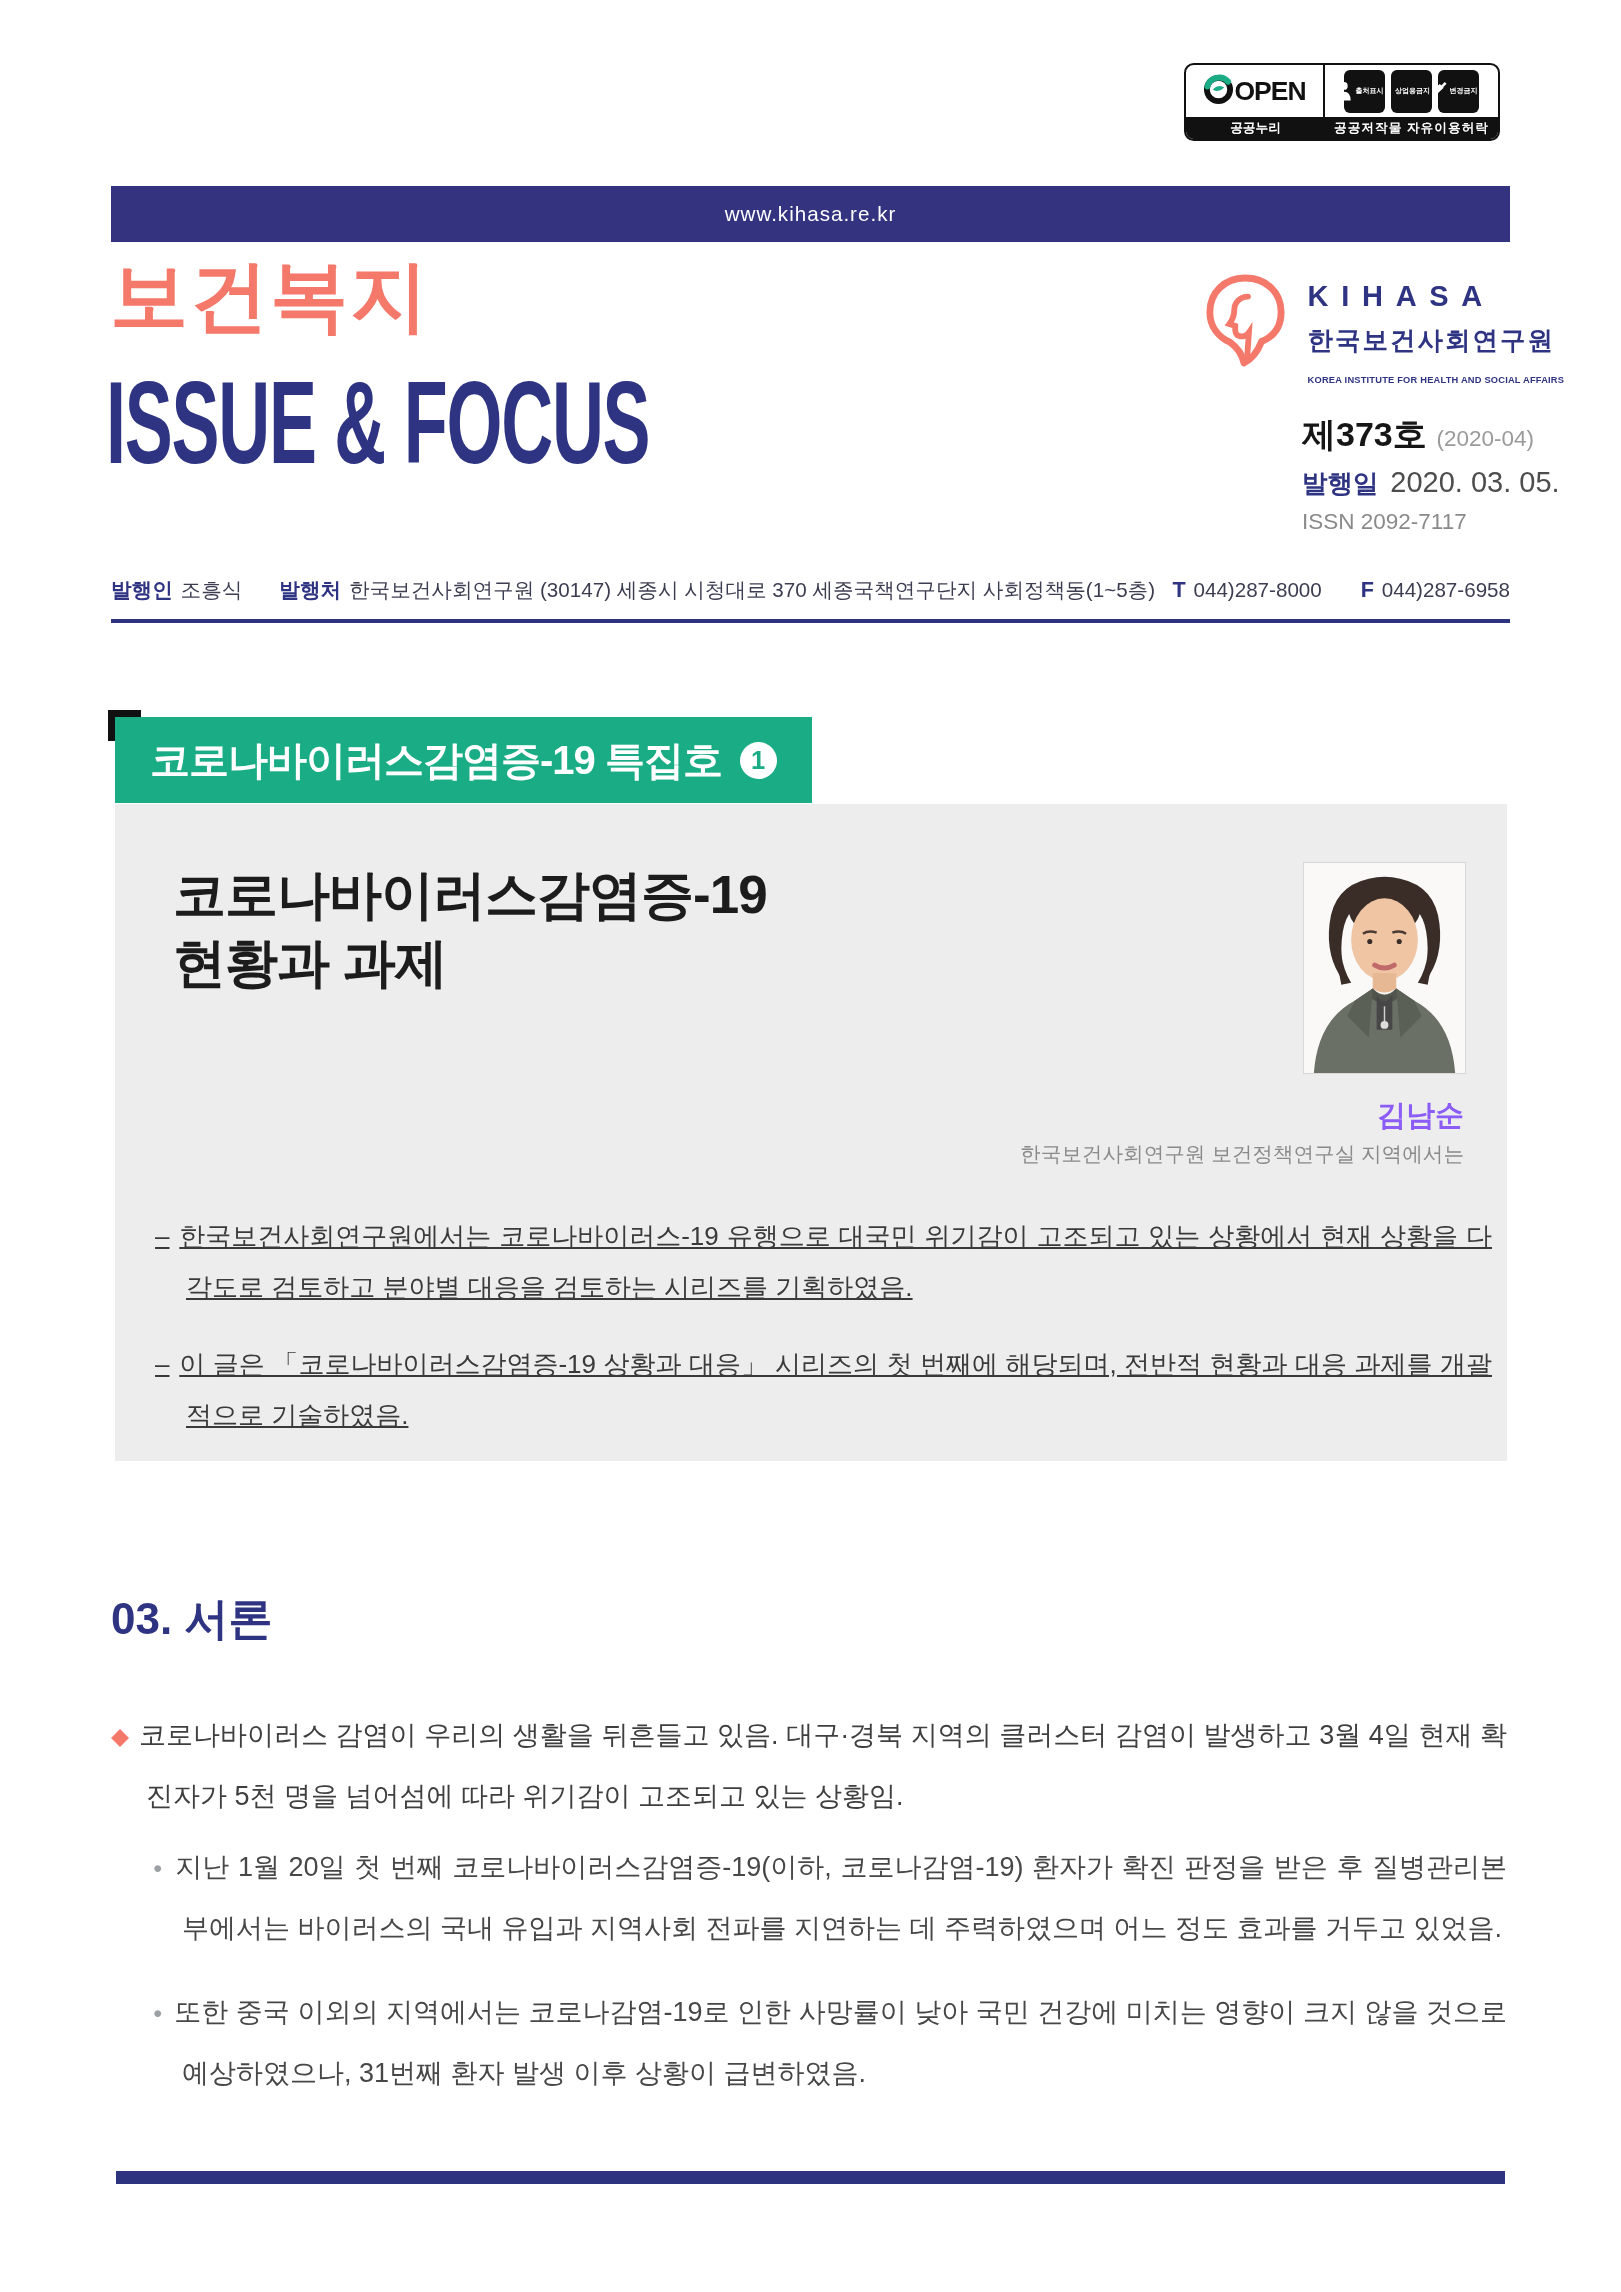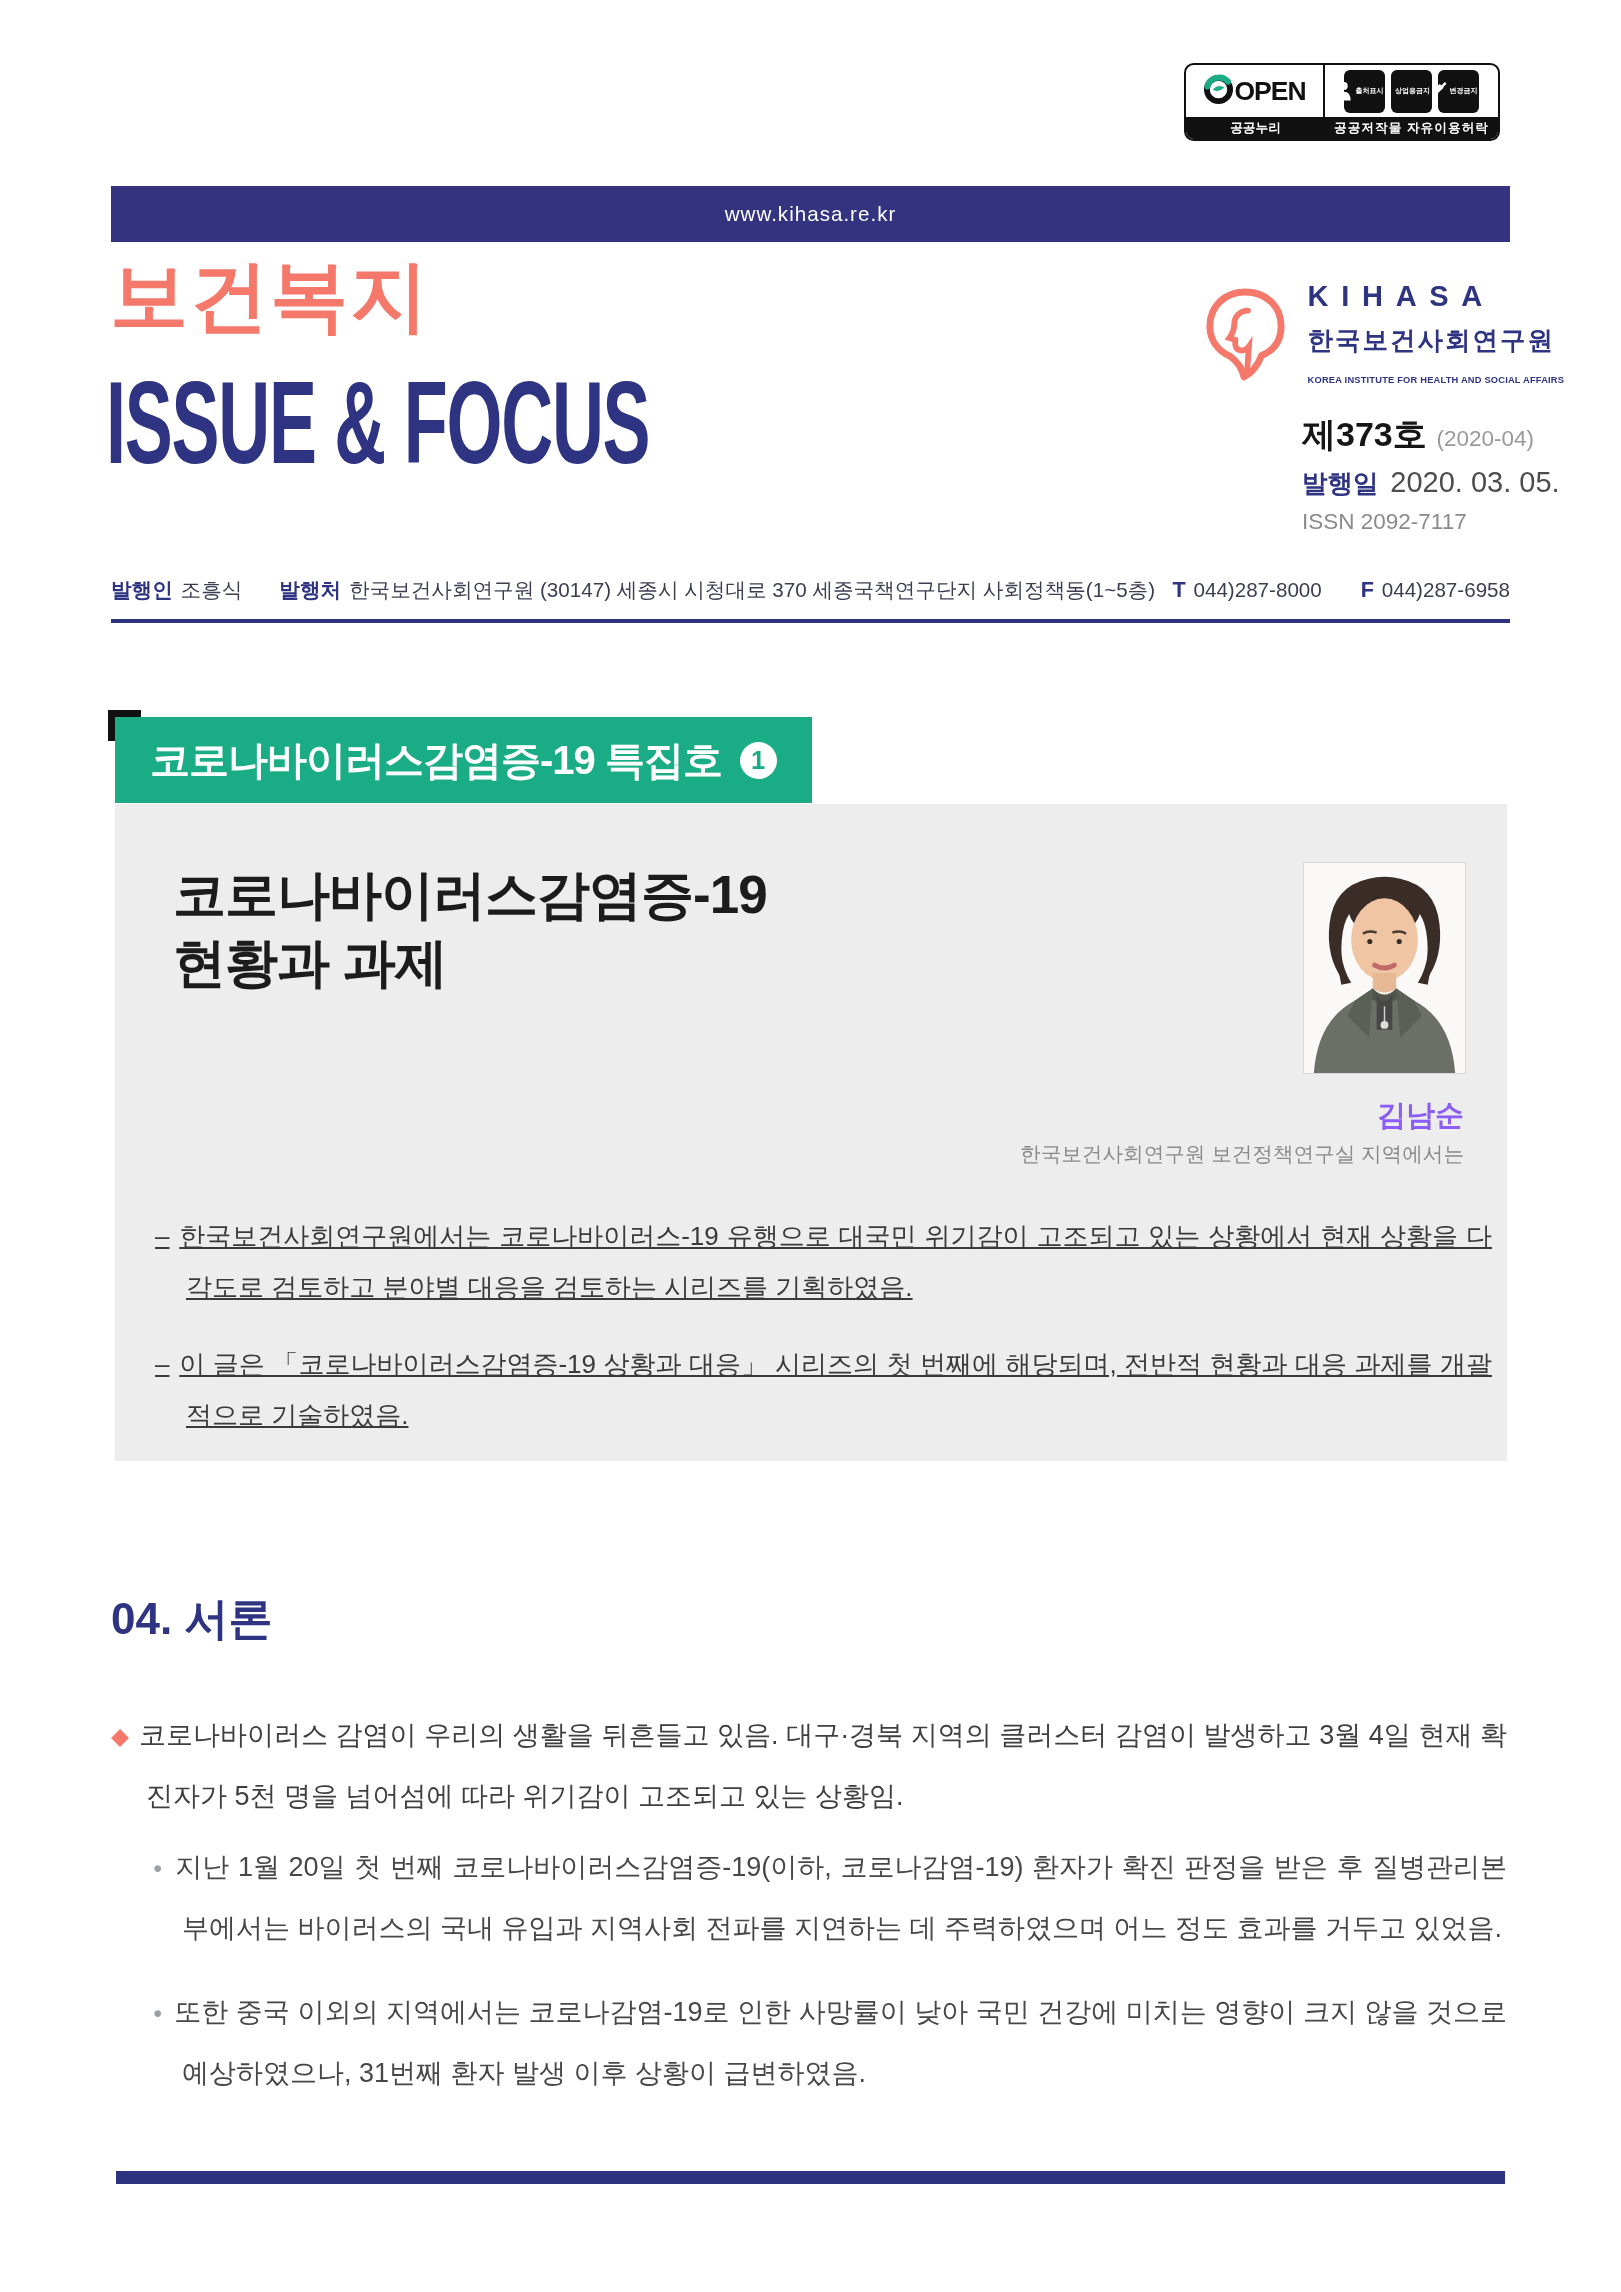--- a/index.html
+++ b/index.html
@@ -35,21 +35,21 @@
   
   .title-kr {
     position:absolute; left:110px; top:257px; font-size:78px; font-weight:bold;
     color:#f4796b; letter-spacing:2px; line-height:1;
   }
   .title-en {
     position:absolute; left:106px; top:365px; font-size:116px; font-weight:bold;
     color:#2e3482; line-height:1; white-space:nowrap;
     transform:scaleX(0.62); transform-origin:left top; letter-spacing:-2px;
   }
-  .kihasa-logo { position:absolute; left:1204px; top:272px; display:flex; align-items:flex-end; }
+  .kihasa-logo { position:absolute; left:1204px; top:272px; display:flex; align-items:flex-start; }
   .kihasa-text { margin-left:21.6px; padding-top:9.8px; }
   .kihasa-acronym { font-size:29px; font-weight:bold; color:#2e3482; letter-spacing:12.7px; line-height:1; }
   .kihasa-kr { font-size:25.5px; font-weight:bold; color:#2e3482; letter-spacing:2px; margin-top:17px; line-height:1; }
   .kihasa-en { font-size:9.3px; font-weight:bold; color:#2e3482; margin-top:23px; letter-spacing:0.2px; line-height:1; white-space:nowrap; }
 
   .issue-block { position:absolute; left:1302px; top:412px; }
   .issue-line1 { display:flex; align-items:baseline; gap:9.8px; }
   .issue-no { font-size:34px; font-weight:bold; color:#161616; }
   .issue-code { font-size:22.5px; color:#9a9a9a; }
   .issue-line2 { display:flex; align-items:baseline; gap:11.8px; margin-top:7.8px; }
@@ -273,21 +273,21 @@
 
   <div class="summary-list">
     <div class="summary-item">
       <span class="dash-marker">–</span><span>한국보건사회연구원에서는 코로나바이러스-19 유행으로 대국민 위기감이 고조되고 있는 상황에서 현재 상황을 다각도로 검토하고 분야별 대응을 검토하는 시리즈를 기획하였음.</span>
     </div>
     <div class="summary-item">
       <span class="dash-marker">–</span><span>이 글은 「코로나바이러스감염증-19 상황과 대응」 시리즈의 첫 번째에 해당되며, 전반적 현황과 대응 과제를 개괄적으로 기술하였음.</span>
     </div>
   </div>
 
-  <div class="section-heading">04. 서론</div>
+  <div class="section-heading">03. 서론</div>
 
   <div class="lead-para">
     <span class="diamond-marker">◆</span><span>코로나바이러스 감염이 우리의 생활을 뒤흔들고 있음. 대구·경북 지역의 클러스터 감염이 발생하고 3월 4일 현재 확진자가 5천 명을 넘어섬에 따라 위기감이 고조되고 있는 상황임.</span>
   </div>
 
   <div class="points">
     <div class="point-item">
       <span class="circle-marker">●</span><span>지난 1월 20일 첫 번째 코로나바이러스감염증-19(이하, 코로나감염-19) 환자가 확진 판정을 받은 후 질병관리본부에서는 바이러스의 국내 유입과 지역사회 전파를 지연하는 데 주력하였으며 어느 정도 효과를 거두고 있었음.</span>
     </div>
     <div class="point-item">

